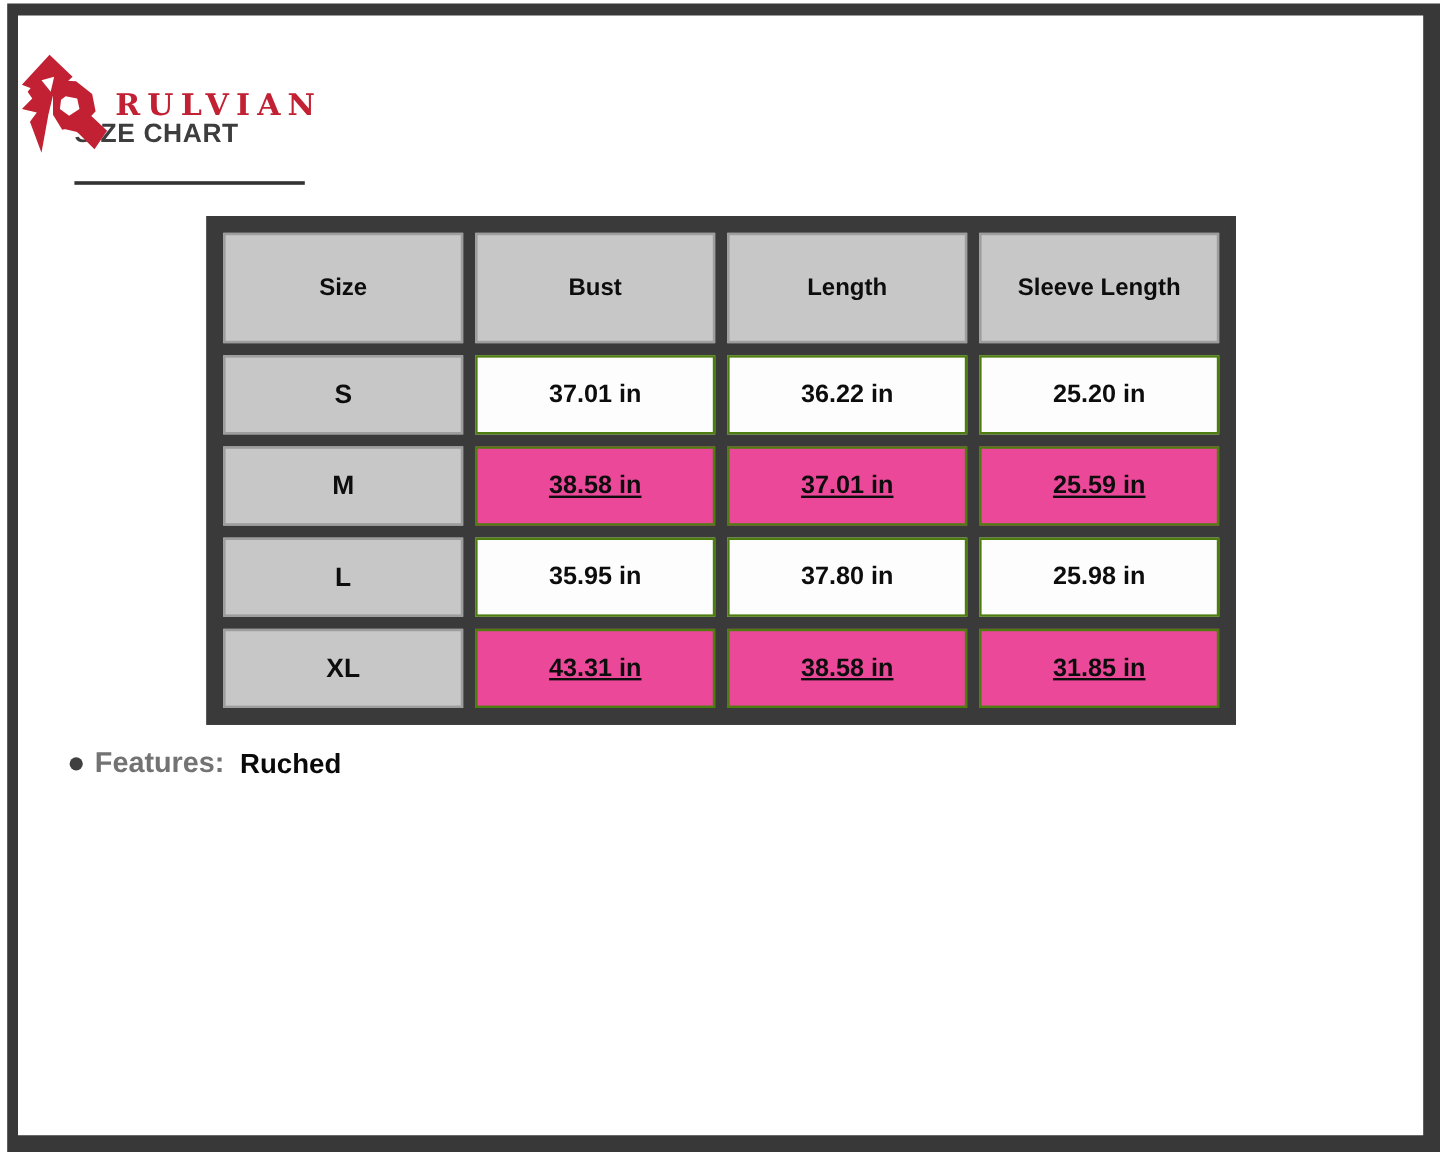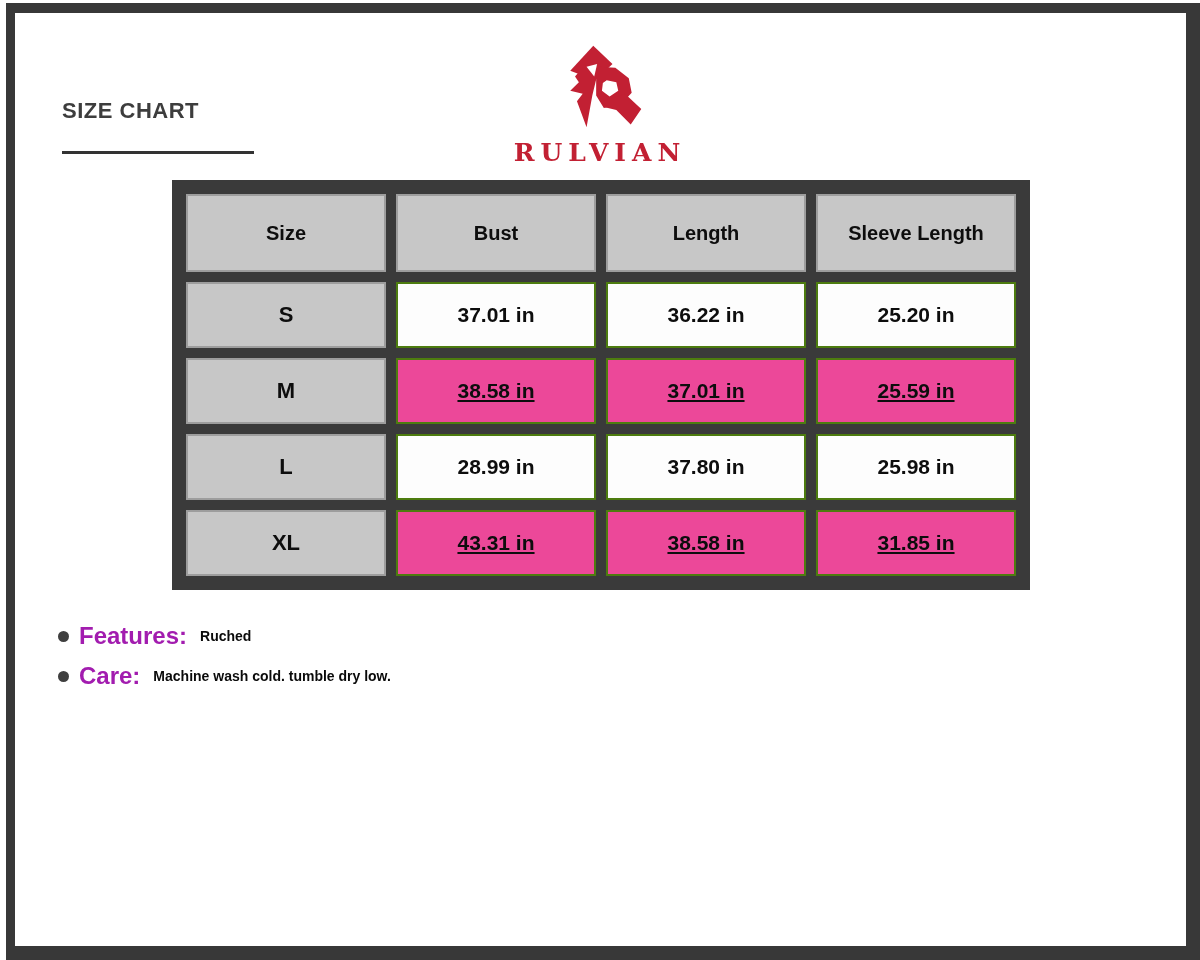--- a/index.html
+++ b/index.html
@@ -37,21 +37,21 @@
     width: 192px; height: 3px;
     background: #333333;
   }
 
   
   .brand {
     position: absolute;
     left: 0; top: 36px;
     width: 1200px;
     display: flex;
-    flex-direction: column;
+    flex-direction: row;
     align-items: center;
   }
   .brand svg { display: block; }
   .brand-name {
     margin-top: 2px;
     font-family: "DejaVu Serif", serif;
     font-weight: bold;
     font-size: 25px;
     letter-spacing: 6px;
     color: #c22033;
@@ -69,21 +69,21 @@
     border: 4px solid #3a3a3a;
   }
   .size-table th, .size-table td {
     width: 200px;
     text-align: center;
     vertical-align: middle;
     font-weight: bold;
     color: #0d0d0d;
   }
   .size-table th {
-    height: 78px;
+    height: 92px;
     background: #c7c7c7;
     border: 2px solid #9d9d9d;
     font-size: 20px;
   }
   .size-table td.size-cell {
     height: 66px;
     background: #c7c7c7;
     border: 2px solid #9d9d9d;
     font-size: 22px;
   }
@@ -109,26 +109,26 @@
   .bullet {
     width: 11px; height: 11px;
     border-radius: 50%;
     background: #3f3f3f;
     margin-right: 10px;
     flex: 0 0 auto;
   }
   .detail-label {
     font-size: 24px;
     font-weight: bold;
-    color: #a21caf;
+    color: #737373;
     margin-right: 13px;
     white-space: nowrap;
   }
   .detail-value {
-    font-size: 14px;
+    font-size: 23px;
     font-weight: bold;
     color: #0a0a0a;
     white-space: nowrap;
   }
 </style>
 </head>
 <body>
 
 <div class="frame"></div>
 
@@ -169,38 +169,33 @@
         <td class="value-cell">25.20 in</td>
       </tr>
       <tr class="alt">
         <td class="size-cell">M</td>
         <td class="value-cell">38.58 in</td>
         <td class="value-cell">37.01 in</td>
         <td class="value-cell">25.59 in</td>
       </tr>
       <tr>
         <td class="size-cell">L</td>
-        <td class="value-cell">28.99 in</td>
+        <td class="value-cell">35.95 in</td>
         <td class="value-cell">37.80 in</td>
         <td class="value-cell">25.98 in</td>
       </tr>
       <tr class="alt">
         <td class="size-cell">XL</td>
         <td class="value-cell">43.31 in</td>
         <td class="value-cell">38.58 in</td>
         <td class="value-cell">31.85 in</td>
       </tr>
     </tbody>
   </table>
 </div>
 
 <div class="details">
   <div class="detail-row">
     <span class="bullet"></span>
     <span class="detail-label">Features:</span>
     <span class="detail-value">Ruched</span>
   </div>
-  <div class="detail-row">
-    <span class="bullet"></span>
-    <span class="detail-label">Care:</span>
-    <span class="detail-value">Machine wash cold. tumble dry low.</span>
-  </div>
 </div>
 
 </body></html>

